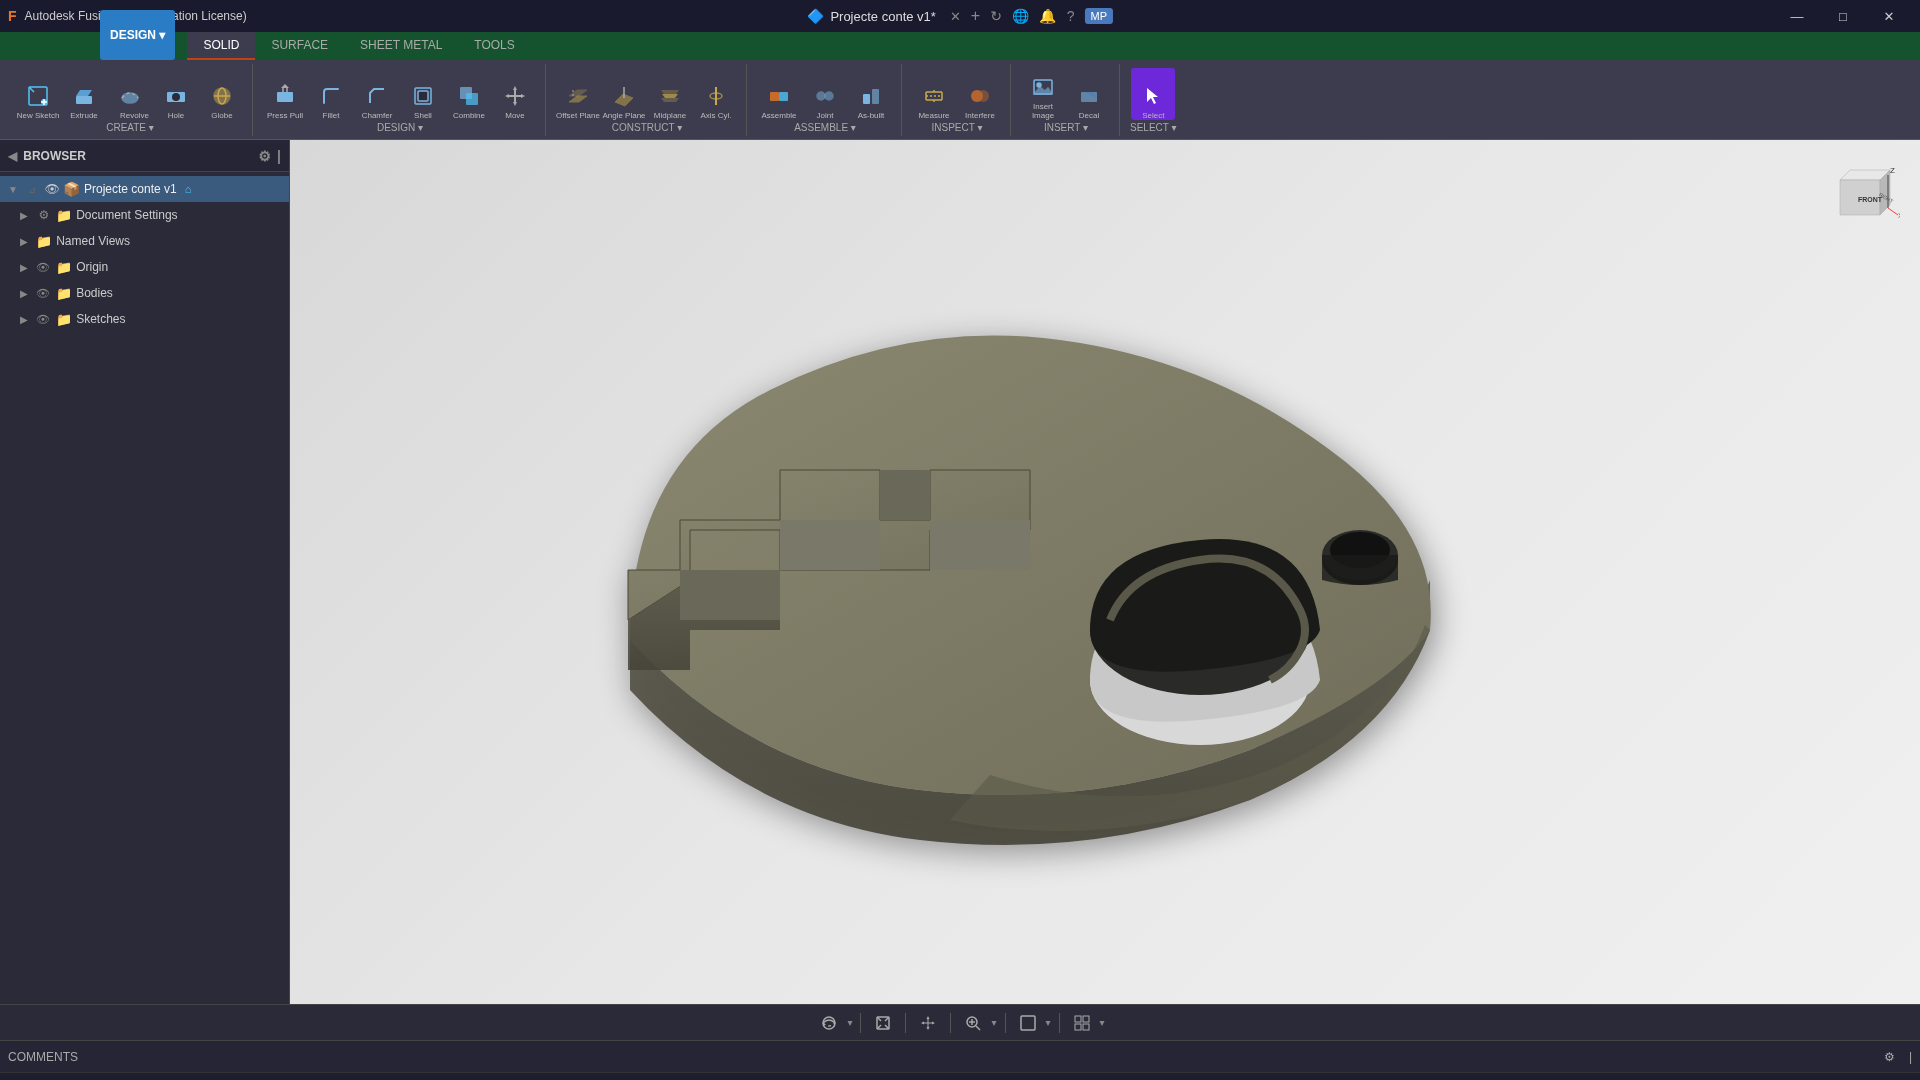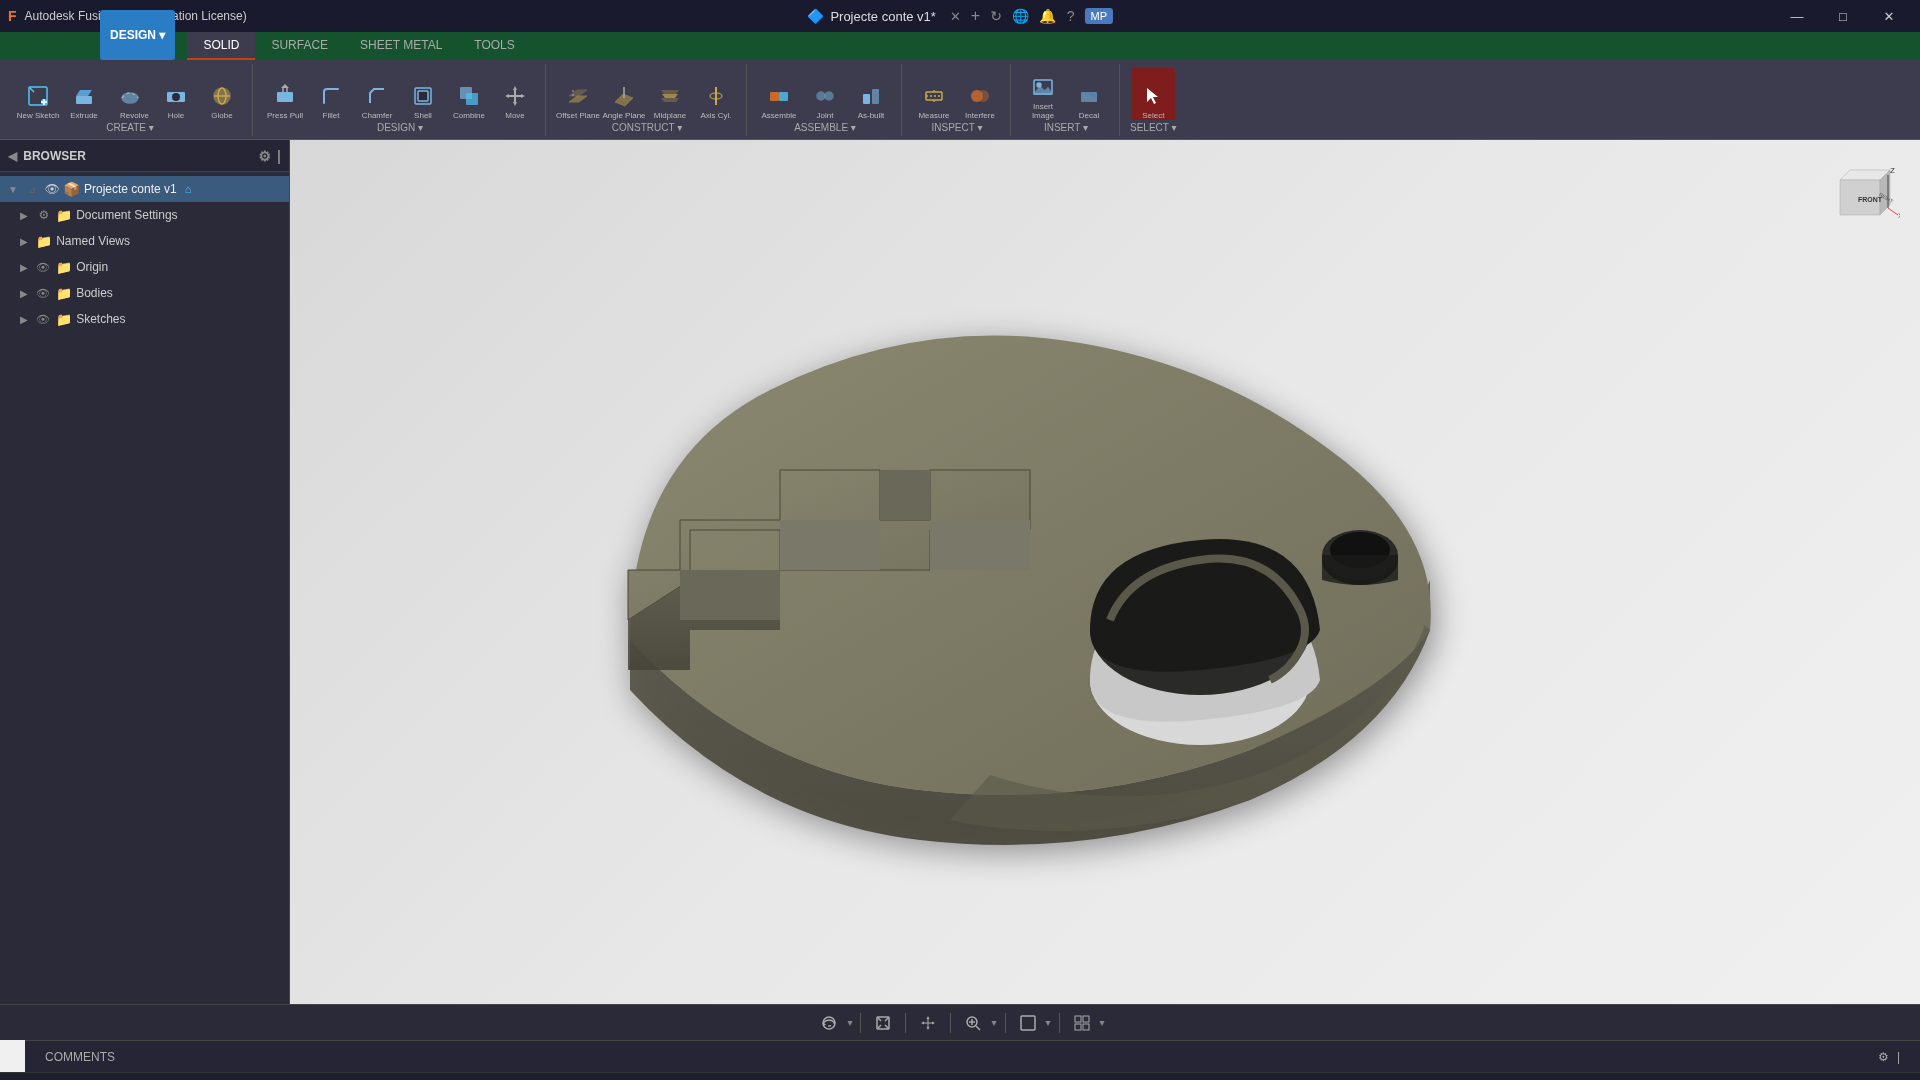--- a/index.html
+++ b/index.html
@@ -97,23 +97,22 @@
     }
     .btm-btn {
       width: 28px; height: 28px; display: flex; align-items: center; justify-content: center;
       color: #aaa; cursor: pointer; border-radius: 3px; font-size: 14px;
     }
     .btm-separator { width: 1px; height: 20px; background: #555; margin: 0 4px; }
 
     
     #comments-bar {
       height: 32px; background: #252535; border-top: 1px solid #444;
-      display: flex; align-items: center; padding: 0 20px; color: #aaa; font-size: 12px;
-      gap: 8px;
-      margin-left: 25px;
+      display: flex; align-items: center; padding: 0 8px; color: #aaa; font-size: 12px;
+      gap: 14px;
     }
 
     
     #timeline {
       height: 40px; background: #1e1e2e; border-top: 1px solid #333;
       display: flex; align-items: center; padding: 0 8px; gap: 6px;
     }
 
     
     .part-3d { filter: drop-shadow(4px 8px 16px rgba(0,0,0,0.4)); }
@@ -377,21 +376,21 @@
         <span style="font-size:8px; color:#bbb;">Decal</span>
       </div>
     </div>
     <div class="ribbon-group-label">
       <span style="cursor:pointer; color:#aaa; font-size:10px;">INSERT ▾</span>
     </div>
   </div>
 
   <div class="ribbon-group" style="border-right:none;">
     <div class="ribbon-group-items">
-      <div class="ribbon-btn" style="background: #7f1d1d;">
+      <div class="ribbon-btn" style="background: #6d28d9;">
         <svg viewBox="0 0 24 24" fill="none">
           <path d="M6 4 L6 18 L10 14 L13 20 L15 19 L12 13 L17 13 Z" fill="white"></path>
         </svg>
         <span style="font-size:8px; color:#bbb;">Select</span>
       </div>
     </div>
     <div class="ribbon-group-label">
       <span style="cursor:pointer; color:#aaa; font-size:10px;">SELECT ▾</span>
     </div>
   </div>

